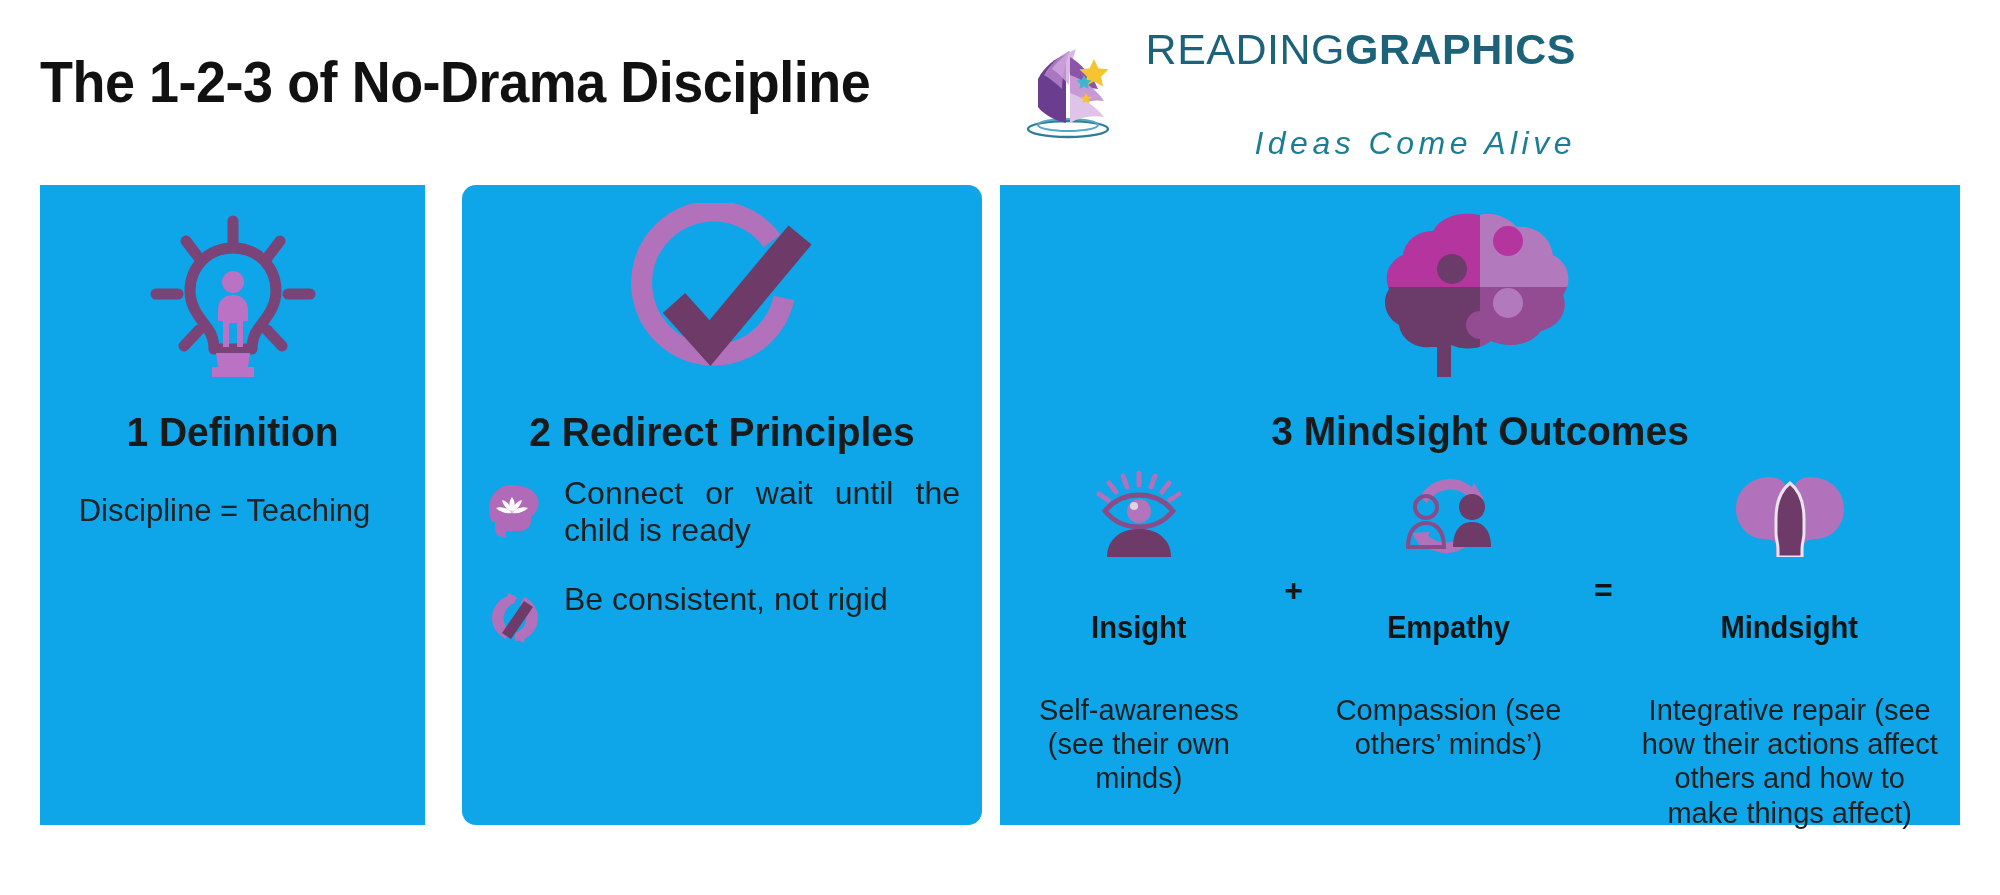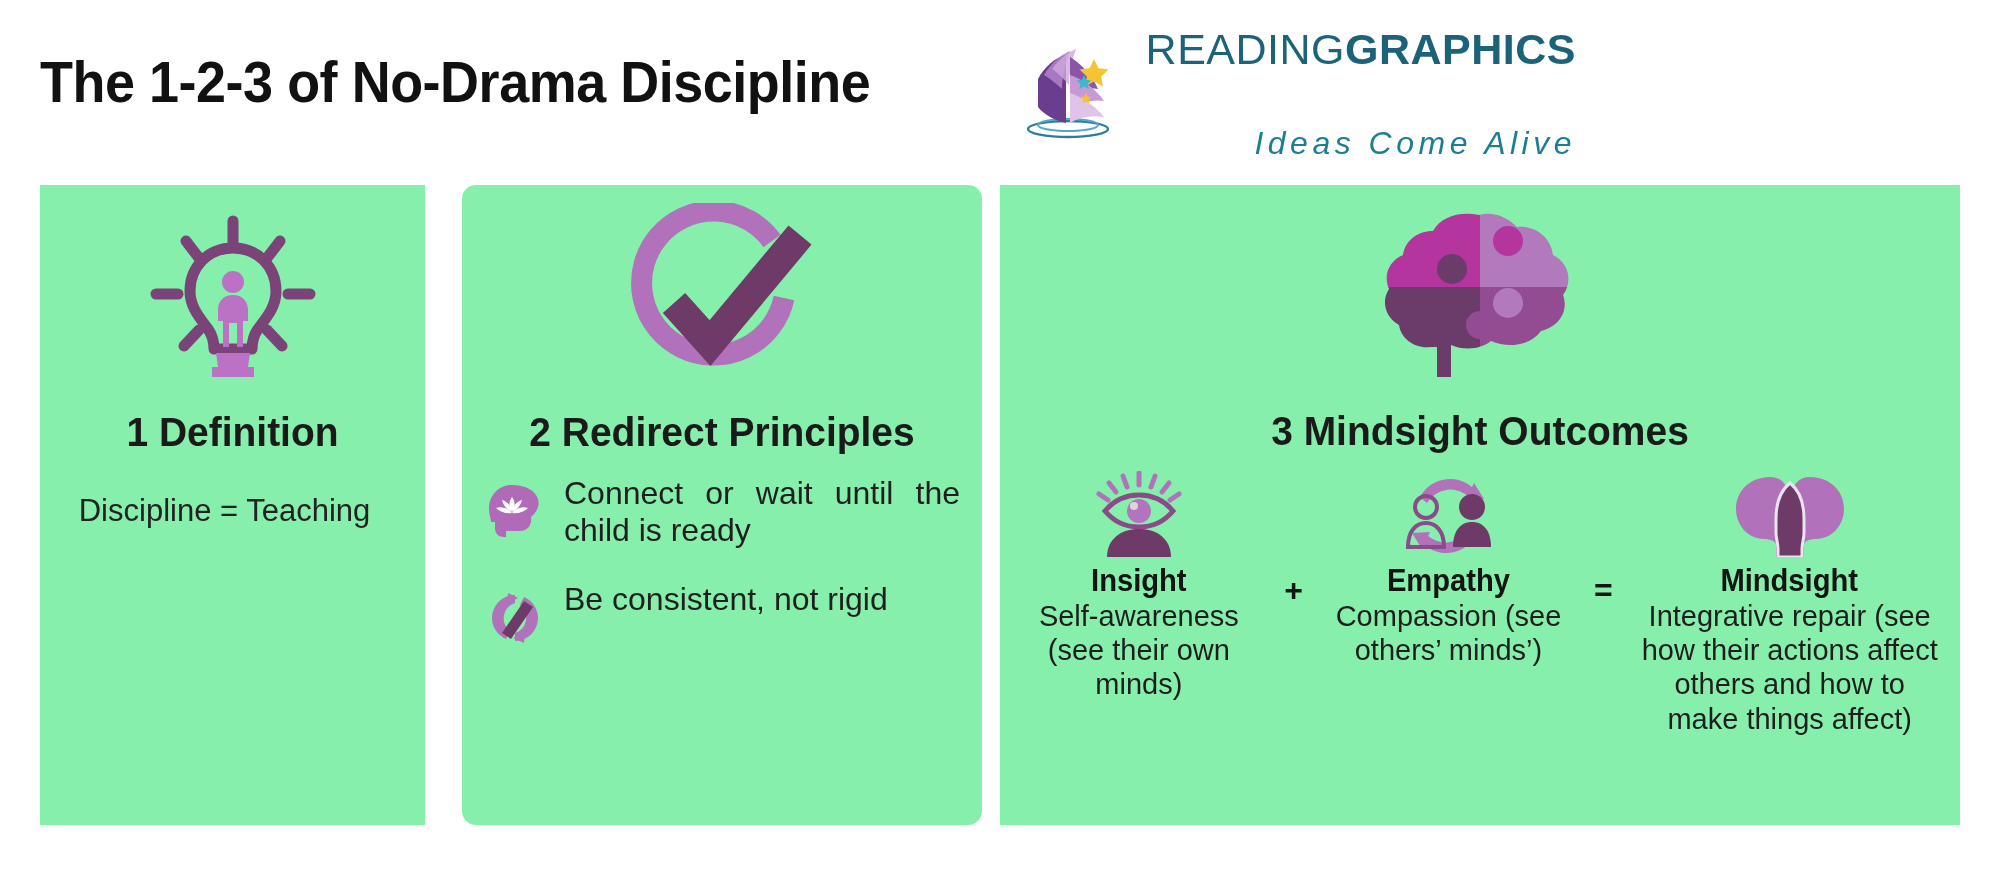--- a/index.html
+++ b/index.html
@@ -24,21 +24,21 @@
   .logo-text { display: flex; flex-direction: column; align-items: flex-end; padding-top: 4px; gap: 44px; }
   .logo-wordmark { font-size: 43px; color: #1c6379; letter-spacing: 0.5px; line-height: 1; white-space: nowrap; }
   .logo-wordmark .lw-light { font-weight: 300; }
   .logo-wordmark .lw-bold { font-weight: bold; }
   .logo-tagline {
     font-size: 32px; color: #1c7e93; font-style: italic;
     letter-spacing: 4.5px; margin-top: 10px; white-space: nowrap;
   }
 
   
-  .panel { position: absolute; background: #86efac; top: 185px; padding-left: 14px; }
+  .panel { position: absolute; background: #0ea5e9; top: 185px; padding-left: 14px; }
   #panel-1 { left: 40px; width: 385px; height: 640px; }
   #panel-2 { left: 462px; width: 520px; height: 640px; border-radius: 14px; }
   #panel-3 { left: 1000px; width: 960px; height: 640px; }
 
   .panel-heading {
     position: absolute; left: 0; right: 0; text-align: center;
     font-size: 41px; font-weight: bold; color: #1a1a1a;
     transform: scaleX(0.95);
     white-space: nowrap;
   }
@@ -62,21 +62,21 @@
   .bullet-row { display: flex; align-items: flex-start; gap: 18px; margin-bottom: 32px; }
   .bullet-icon { flex: none; width: 62px; height: 62px; margin-top: 6px; }
   .bullet-text {
     font-size: 32px; color: #1f1f1f; line-height: 1.15;
     text-align: justify; text-align-last: left;
     flex: 1 1 auto;
   }
 
   
   .outcomes { position: absolute; left: 20px; right: 20px; top: 286px; display: flex; align-items: flex-start; justify-content: center; }
-  .outcome-col { width: 245px; display: flex; flex-direction: column; align-items: center; }
+  .outcome-col { width: 245px; display: flex; flex-direction: column; align-items: center; gap: 47px; }
   .outcome-col.wide { width: 310px; }
   .outcome-icon { width: 120px; height: 86px; }
   .outcome-name {
     font-size: 31px; font-weight: bold; color: #141414;
     margin-top: 6px; transform: scaleX(0.94); white-space: nowrap;
   }
   .outcome-desc { font-size: 29px; color: #1e1e1e; line-height: 1.18; text-align: center; }
   .operator {
     width: 72px; text-align: center; font-size: 32px; font-weight: bold;
     color: #141414; padding-top: 101px; flex: none;

